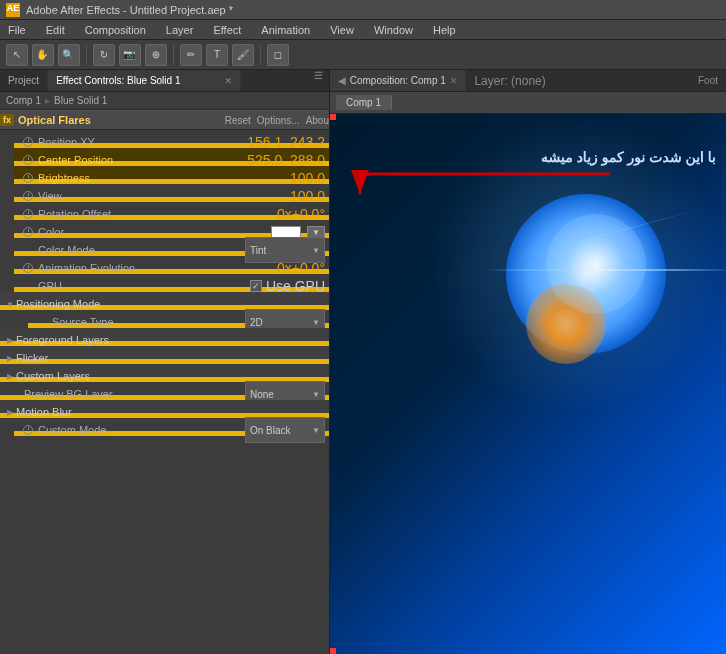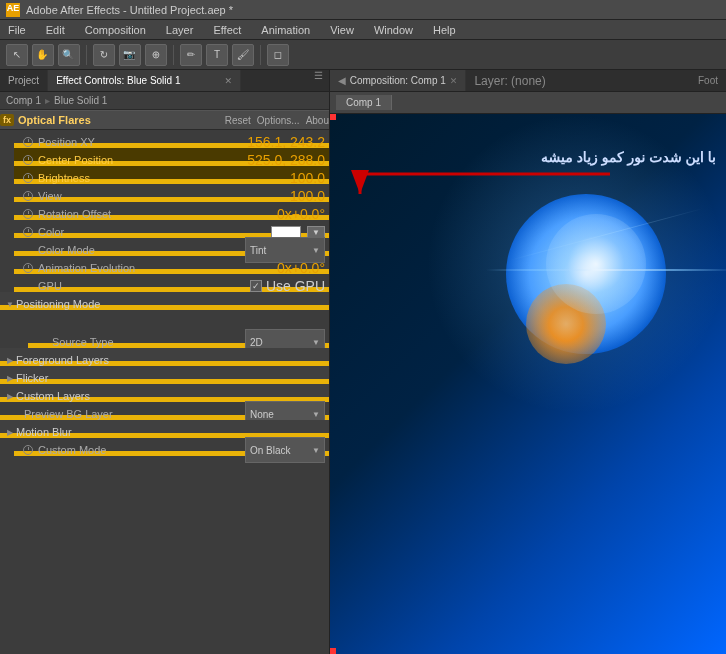--- a/index.html
+++ b/index.html
@@ -196,21 +196,21 @@
       padding: 11px 4px 0 8px;
       border-bottom: 5px solid #eab308;
       position: relative;
     }
     .prop-row.section-header {
       background: #404040;
       padding-left: 4px;
     }
 
     .prop-indent { margin-left: 14px; }
-    .prop-indent2 { margin-left: 28px; margin-top: 20px; }
+    .prop-indent2 { margin-left: 28px; }
 
     .prop-stopwatch {
       width: 12px;
       height: 12px;
       margin-right: 4px;
       display: flex;
       align-items: center;
       justify-content: center;
       cursor: pointer;
     }

